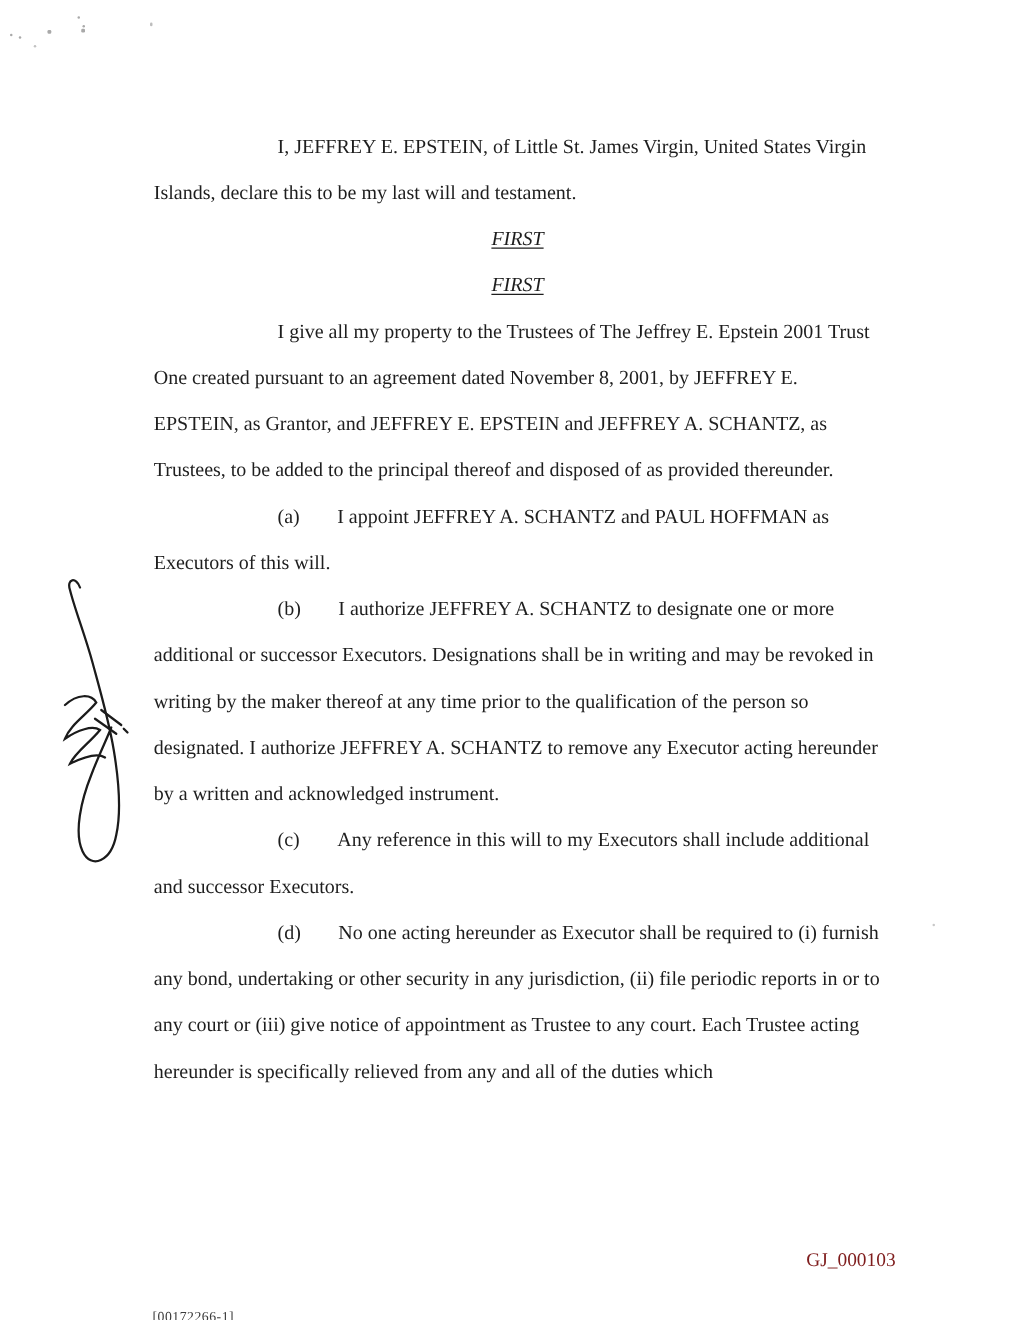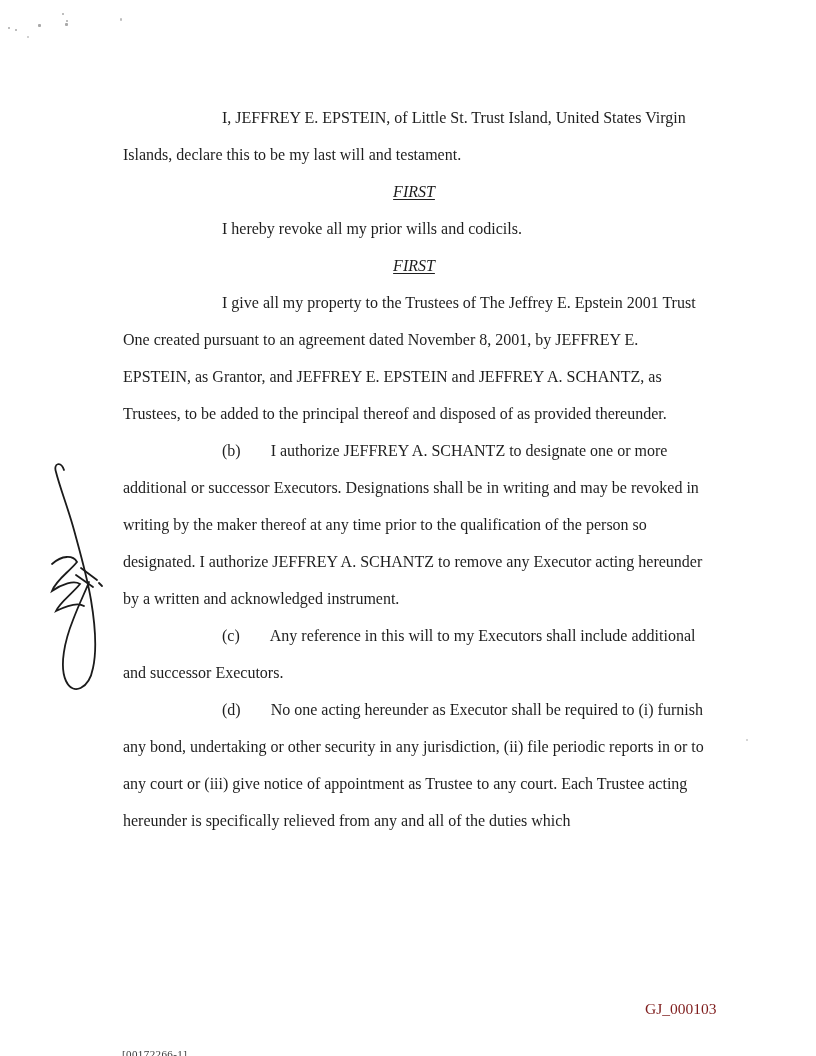--- a/index.html
+++ b/index.html
@@ -87,31 +87,31 @@
       <path d="M58,26 C55,17 47,19 50,28 C54,44 62,64 68,86 C74,108 81,132 85,156 C89,180 91,206 87,224 C83,245 67,252 60,237 C53,222 59,196 67,176 C73,160 80,146 83,138"></path>
       <path d="M46,120 C56,111 67,111 71,118 C63,128 50,136 46,147 C56,140 68,136 74,140 C66,150 54,158 50,167 C60,162 72,158 78,162"></path>
       <path d="M70,131 L87,143"></path>
       <path d="M75,124 L91,136"></path>
       <path d="M93,139 L96,142"></path>
     </g>
   </svg>
 
   <div class="content">
 
-    <p class="para-indent">I, JEFFREY E. EPSTEIN, of Little St. Trust Island, United States Virgin Islands, declare this to be my last will and testament.</p>
+    <p class="para-indent">I, JEFFREY E. EPSTEIN, of Little St. James Virgin, United States Virgin Islands, declare this to be my last will and testament.</p>
 
     <p class="section-heading"><span class="u">FIRST</span></p>
 
-    <p class="para-indent">I hereby revoke all my prior wills and codicils.</p>
 
     <p class="section-heading"><span class="u">FIRST</span></p>
 
     <p class="para-indent">I give all my property to the Trustees of The Jeffrey E. Epstein 2001 Trust One created pursuant to an agreement dated November 8, 2001, by JEFFREY E. EPSTEIN, as Grantor, and JEFFREY E. EPSTEIN and JEFFREY A. SCHANTZ, as Trustees, to be added to the principal thereof and disposed of as provided thereunder.</p>
 
 
+    <p class="para-indent"><span class="plabel">(a)</span><span>I appoint JEFFREY A. SCHANTZ and PAUL HOFFMAN as Executors of this will.</span></p>
 
     <p class="para-indent"><span class="plabel">(b)</span><span>I authorize JEFFREY A. SCHANTZ to designate one or more additional or successor Executors.  Designations shall be in writing and may be revoked in writing by the maker thereof at any time prior to the qualification of the person so designated.  I authorize JEFFREY A. SCHANTZ to remove any Executor acting hereunder by a written and acknowledged instrument.</span></p>
 
     <p class="para-indent"><span class="plabel">(c)</span><span>Any reference in this will to my Executors shall include additional and successor Executors.</span></p>
 
     <p class="para-indent"><span class="plabel">(d)</span><span>No one acting hereunder as Executor shall be required to (i) furnish any bond, undertaking or other security in any jurisdiction, (ii) file periodic reports in or to any court or (iii) give notice of appointment as Trustee to any court.  Each Trustee acting hereunder is specifically relieved from any and all of the duties which</span></p>
 
   </div>
 
   <div class="footer-left">[00172266-1]</div>

